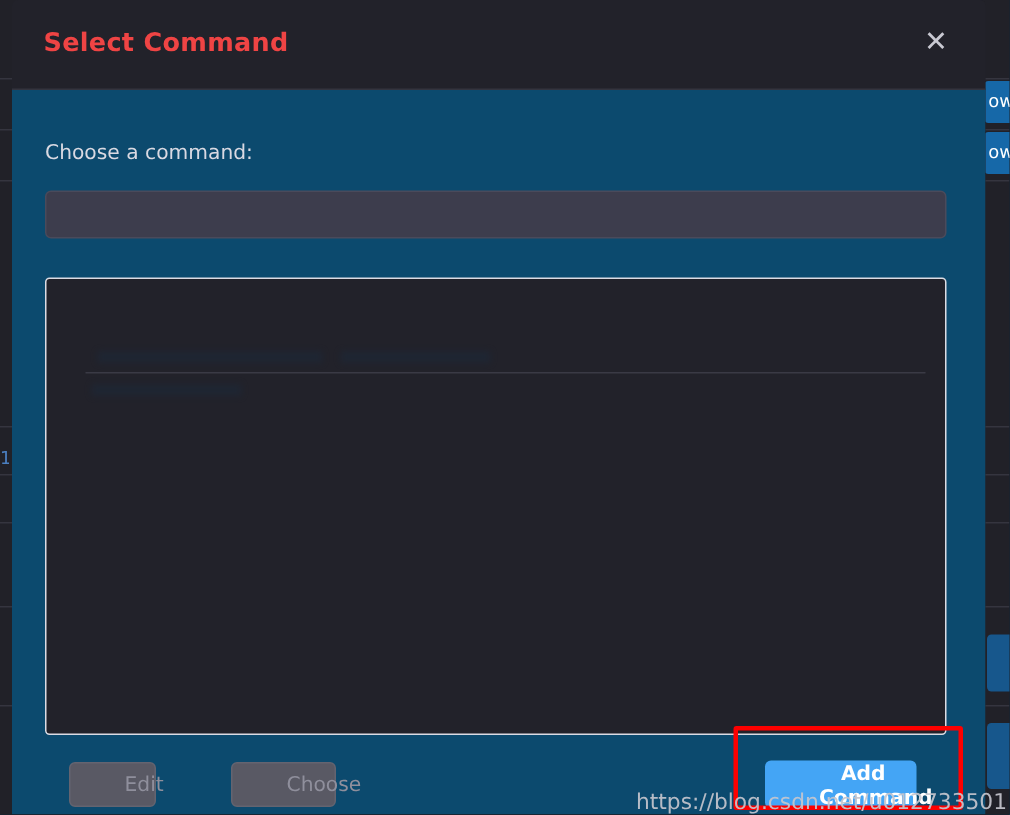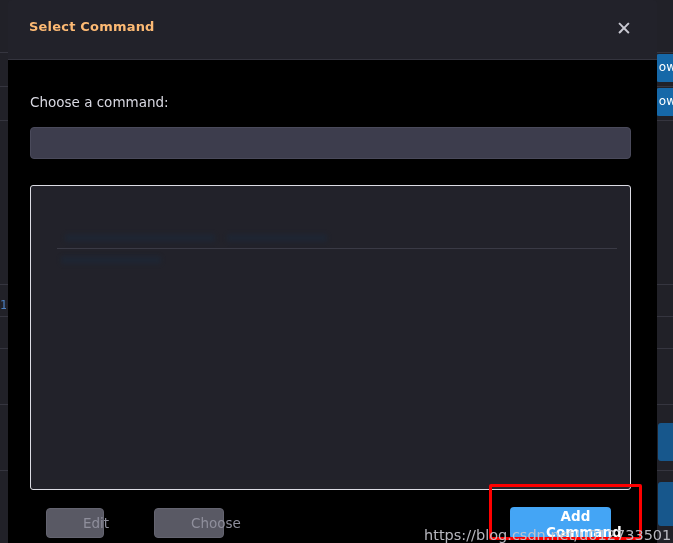--- a/index.html
+++ b/index.html
@@ -70,44 +70,44 @@
     position: relative;
     height: 60px;
     background: #22222a;
     border-bottom: 1px solid #34343e;
     box-sizing: border-box;
   }
   #modal-title {
     position: absolute;
     left: 21px;
     top: 19px;
-    font-size: 13px;
+    font-size: 17px;
     font-weight: bold;
-    color: #fdba74;
+    color: #ef4444;
     letter-spacing: .2px;
   }
   #modal-close {
     position: absolute;
     right: 20px;
     top: 16px;
     width: 26px;
     height: 26px;
     color: #c9c9d2;
     font-size: 19px;
     line-height: 26px;
     text-align: center;
     cursor: pointer;
     font-family: "Liberation Sans", sans-serif;
     font-weight: 300;
   }
 
   #modal-body {
     position: relative;
     height: 483px;
-    background: #000000;
+    background: #0c4a6e;
   }
 
   #choose-label {
     position: absolute;
     left: 22px;
     top: 34px;
     font-size: 13.5px;
     color: #d9d9e2;
   }
 

